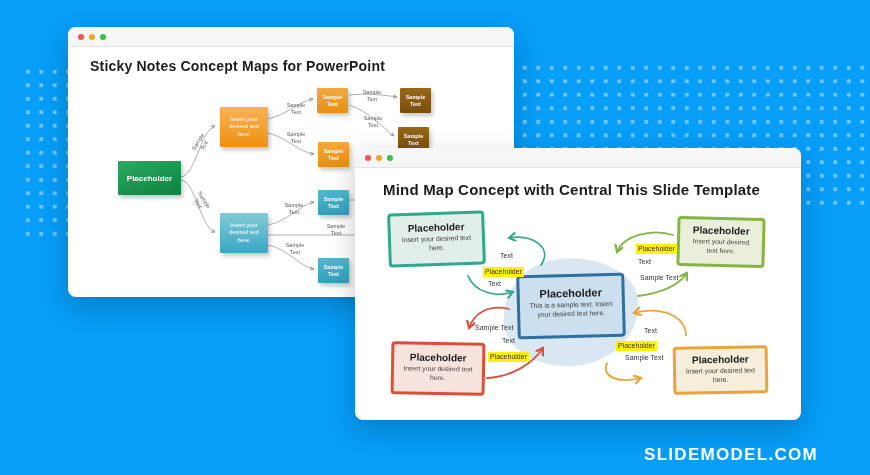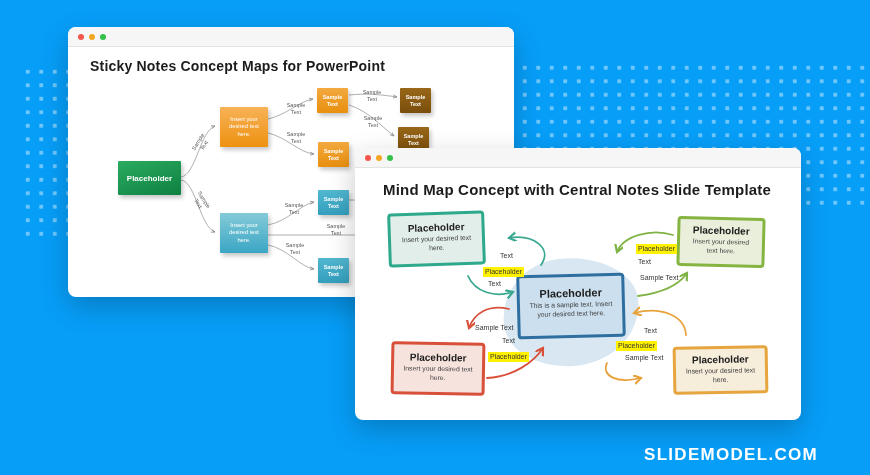--- a/index.html
+++ b/index.html
@@ -121,21 +121,21 @@
   <div class="elbl" style="left:255px;top:196px;">Sample Text</div>
   <div class="elbl" style="left:214px;top:215px;">Sample Text</div>
 </div>
 
 <div class="window w2">
   <div class="chrome">
     <span class="tl tl-red"></span>
     <span class="tl tl-yellow"></span>
     <span class="tl tl-green"></span>
   </div>
-  <div class="w2-title">Mind Map Concept with Central Notes Slide Template</div>
+  <div class="w2-title">Mind Map Concept with Central This Slide Template</div>
 
   <div class="blob"></div>
 
   <svg width="446" height="272" viewBox="0 0 446 272">
     <defs>
       <marker id="mteal" markerWidth="6" markerHeight="6" refX="4" refY="2.5" orient="auto">
         <path d="M0,0 L4,2.5 L0,5" fill="none" stroke="#3AA890" stroke-width="1.2"></path>
         </marker>
       <marker id="mgreen" markerWidth="6" markerHeight="6" refX="4" refY="2.5" orient="auto">
         <path d="M0,0 L4,2.5 L0,5" fill="none" stroke="#7FB344" stroke-width="1.2"></path>

